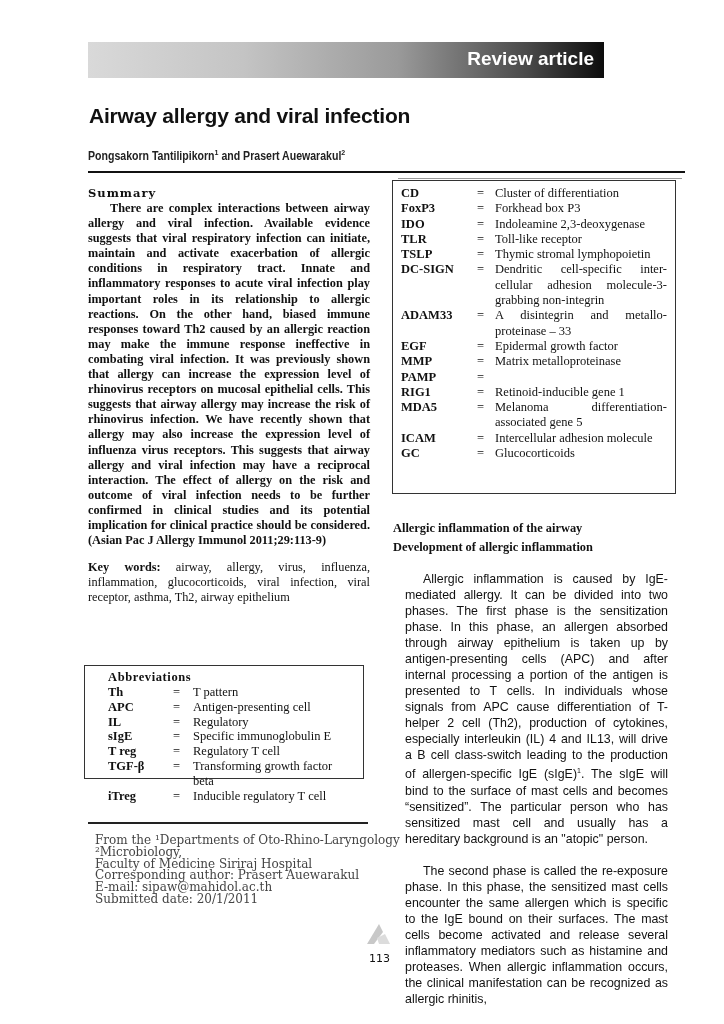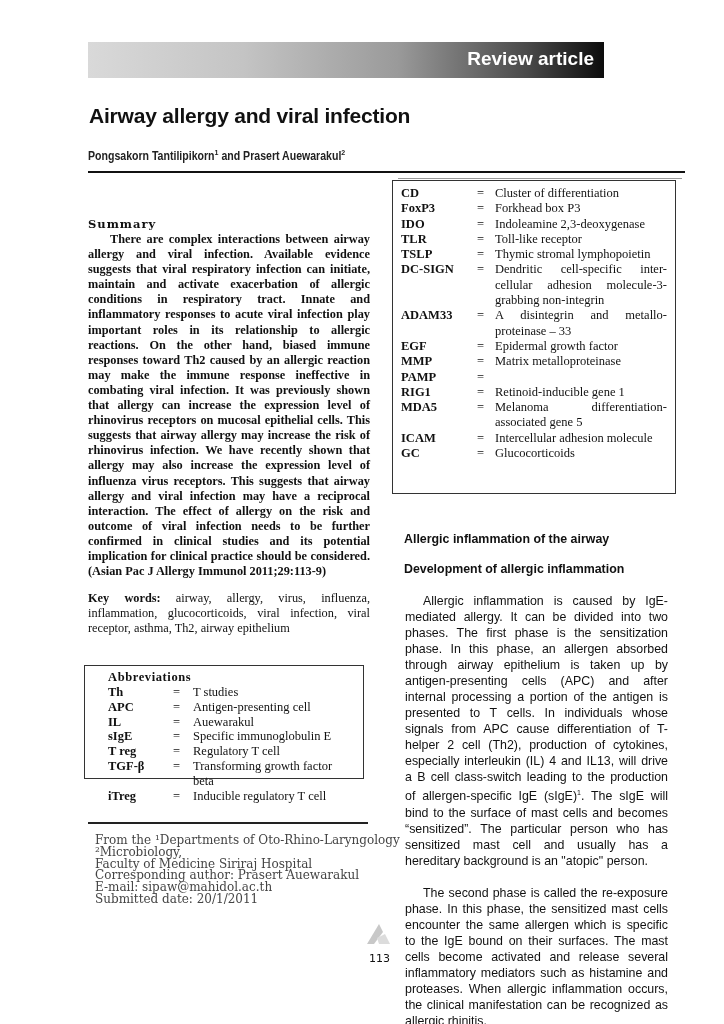--- a/index.html
+++ b/index.html
@@ -22,21 +22,21 @@
   }
   .authors {
     position: absolute; left: 88px; top: 148px;
     font-family: "Liberation Sans", sans-serif; font-size: 12px; font-weight: bold; color: #222;
     transform: scaleX(0.88); transform-origin: left;
   }
   .authors sup { font-size: 8px; }
   .rule-top { position: absolute; left: 88px; top: 171px; width: 597px; height: 2px; background: #111; }
   .rule-top2 { position: absolute; left: 398px; top: 178px; width: 284px; height: 1px; background: #999; }
 
-  .left-col { position: absolute; left: 88px; top: 186px; width: 282px; margin-top: 31px; }
+  .left-col { position: absolute; left: 88px; top: 186px; width: 282px; }
   .summary-head {
     font-family: "DejaVu Serif", serif; font-weight: bold; font-size: 11.5px; letter-spacing: 1px; margin: 0 0 1px 0;
   }
   .summary {
     font-family: "Liberation Serif", serif; font-weight: bold; font-size: 12.3px; line-height: 15.1px;
     text-align: justify; text-indent: 22px; margin: 0;
   }
   .keywords {
     font-family: "Liberation Serif", serif; font-size: 12.3px; line-height: 15.1px; text-align: justify; margin: 12px 0 0 0;
   }
@@ -62,21 +62,21 @@
   .abbr-box2 {
     position: absolute; left: 392px; top: 180px; width: 284px; height: 314px;
     border: 1.5px solid #333; box-sizing: border-box; padding: 5px 8px 0 8px;
   }
   .abbr2-row { display: flex; font-family: "Liberation Serif", serif; font-size: 12.5px; line-height: 15.3px; }
   .abbr2-row .k { width: 76px; font-weight: bold; white-space: nowrap; }
   .abbr2-row .eq { width: 18px; }
   .abbr2-row .v { flex: 1; text-align: justify; text-align-last: left; }
 
   .right-col { position: absolute; left: 389px; top: 517px; width: 295px; }
-  .sec-head { font-family: Liberation Sans, sans-serif; font-weight: bold; font-size: 12.4px; line-height: 15.2px; margin: 15px; }
+  .sec-head { font-family: Liberation Serif, serif; font-weight: bold; font-size: 12.4px; line-height: 15.2px; margin: 4px; }
   .body-p {
     font-family: Liberation Sans, sans-serif; font-size: 12.4px; line-height: 16px;
     text-align: justify; text-indent: 18px; margin: 16px;
   }
   .body-p sup { font-size: 7px; }
 
   .logo { position: absolute; left: 363px; top: 922px; width: 30px; height: 24px; }
   .page-num {
     position: absolute; left: 369px; top: 952px;
     font-family: "DejaVu Sans", sans-serif; font-size: 11px; color: #111;
@@ -103,31 +103,31 @@
   <p class="summary">There are complex interactions between airway allergy and viral infection. Available evidence suggests that viral respiratory infection can initiate, maintain and activate exacerbation of allergic conditions in respiratory tract. Innate and inflammatory responses to acute viral infection play important roles in its relationship to allergic reactions. On the other hand, biased immune responses toward Th2 caused by an allergic reaction may make the immune response ineffective in combating viral infection. It was previously shown that allergy can increase the expression level of rhinovirus receptors on mucosal epithelial cells. This suggests that airway allergy may increase the risk of rhinovirus infection. We have recently shown that allergy may also increase the expression level of influenza virus receptors. This suggests that airway allergy and viral infection may have a reciprocal interaction. The effect of allergy on the risk and outcome of viral infection needs to be further confirmed in clinical studies and its potential implication for clinical practice should be considered. (Asian Pac J Allergy Immunol 2011;29:113-9)</p>
   <p class="keywords"><b>Key words:</b><span> airway, allergy, virus, influenza, inflammation, glucocorticoids, viral infection, viral receptor, asthma, Th2, airway epithelium</span></p>
 </div>
 
 <div class="abbr-box">
   <div class="head">Abbreviations</div>
   <div id="abbr-left-rows">
       <div class="abbr-row">
         <span class="k">Th</span>
         <span class="eq">=</span>
-        <span class="v">T studies</span>
+        <span class="v">T pattern</span>
       </div>
       <div class="abbr-row">
         <span class="k">APC</span>
         <span class="eq">=</span>
         <span class="v">Antigen-presenting cell</span>
       </div>
       <div class="abbr-row">
         <span class="k">IL</span>
         <span class="eq">=</span>
-        <span class="v">Auewarakul</span>
+        <span class="v">Regulatory</span>
       </div>
       <div class="abbr-row">
         <span class="k">sIgE</span>
         <span class="eq">=</span>
         <span class="v">Specific immunoglobulin E</span>
       </div>
       <div class="abbr-row">
         <span class="k">T reg</span>
         <span class="eq">=</span>
         <span class="v">Regulatory T cell</span>

